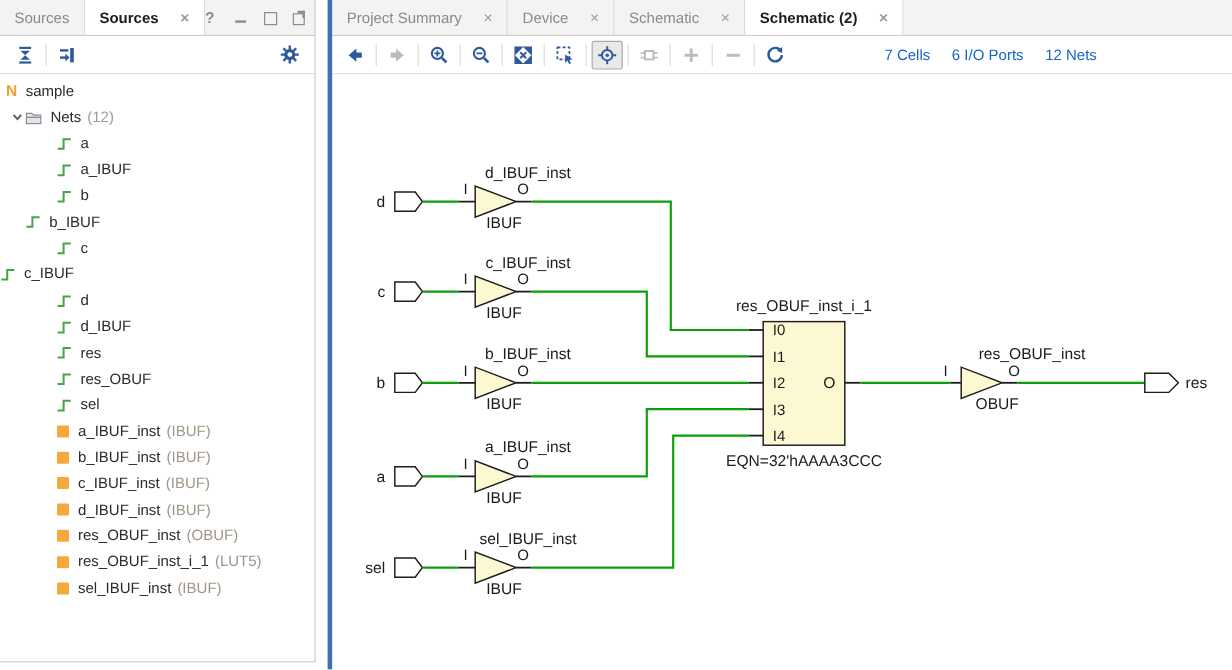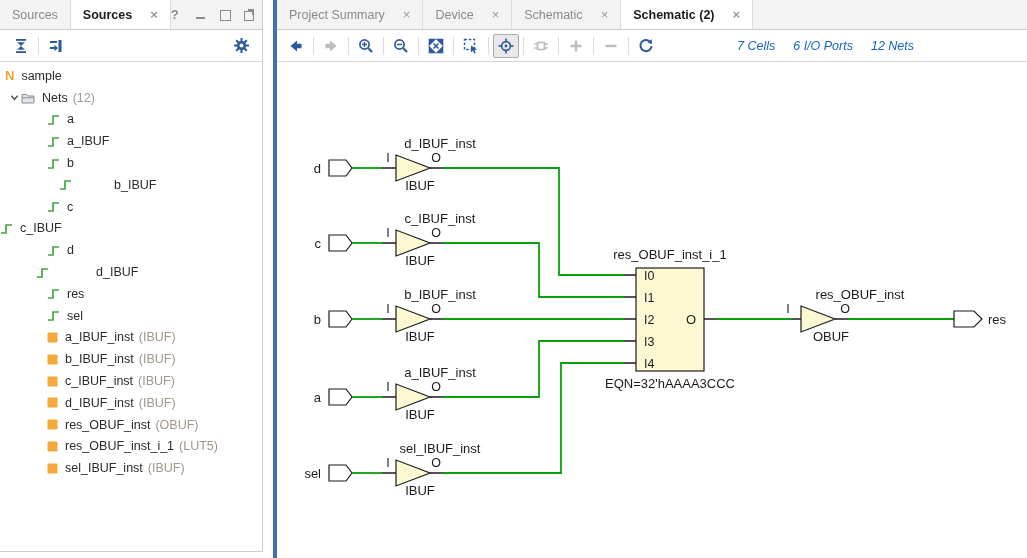--- a/index.html
+++ b/index.html
@@ -35,21 +35,21 @@
   .trow .cnt { color:#9b9b9b; }
   .nicon { color:#f0a030; font-weight:bold; font-size:13px; }
 
   
   .right-panel { position:absolute; left:273px; top:0; width:776px; height:558px; background:#fff;
                  border-left:4px solid #3f6fb7; }
   .rp-tabbar { height:30px; background:#f3f3f3; border-bottom:1px solid #cdcdcd; display:flex; align-items:stretch; }
   .rp-toolbar { height:32px; background:#fff; border-bottom:1px solid #d9d9d9; display:flex; align-items:center; padding:0 6px; }
   .ibtn { width:26px; height:24px; display:flex; align-items:center; justify-content:center; border-radius:2px; }
   .ibtn.selected { background:#e9e9e9; border:1px solid #ababab; }
-  .stats { display:flex; gap:18px; margin-left:78px;font-style:italic; }
+  .stats { display:flex; gap:18px; margin-left:78px; }
   .stat-link { color:#1565c8; cursor:pointer; }
   .canvas { position:relative; width:750px; height:496px; background:#fff; }
   svg text { font-family:"Liberation Sans", sans-serif; }
 </style>
 </head>
 <body>
 
 <div id="app">
 
   <div class="left-panel">
@@ -140,21 +140,21 @@
           <span>a_IBUF</span>
         </div>
         <div class="trow" style="padding-left: 47px;">
           <span class="ticon">
             <svg width="13" height="13" viewBox="0 0 13 13">
               <path d="M1 11 L6 11 L6 3 L12 3" fill="none" stroke="#46a546" stroke-width="1.7"></path>
             </svg>
           </span>
           <span>b</span>
         </div>
-        <div class="trow" style="padding-left: 59px; gap: 35px;">
+        <div class="trow" style="padding-left: 21px;">
           <span class="ticon">
             <svg width="13" height="13" viewBox="0 0 13 13">
               <path d="M1 11 L6 11 L6 3 L12 3" fill="none" stroke="#46a546" stroke-width="1.7"></path>
             </svg>
           </span>
           <span>b_IBUF</span>
         </div>
         <div class="trow" style="padding-left: 47px;">
           <span class="ticon">
             <svg width="13" height="13" viewBox="0 0 13 13">
@@ -172,35 +172,43 @@
           <span>c_IBUF</span>
         </div>
         <div class="trow" style="padding-left: 47px;">
           <span class="ticon">
             <svg width="13" height="13" viewBox="0 0 13 13">
               <path d="M1 11 L6 11 L6 3 L12 3" fill="none" stroke="#46a546" stroke-width="1.7"></path>
             </svg>
           </span>
           <span>d</span>
         </div>
-        <div class="trow" style="padding-left: 36px; gap: 40px;">
+        <div class="trow" style="padding-left: 47px;">
           <span class="ticon">
             <svg width="13" height="13" viewBox="0 0 13 13">
               <path d="M1 11 L6 11 L6 3 L12 3" fill="none" stroke="#46a546" stroke-width="1.7"></path>
             </svg>
           </span>
           <span>d_IBUF</span>
         </div>
         <div class="trow" style="padding-left: 47px;">
           <span class="ticon">
             <svg width="13" height="13" viewBox="0 0 13 13">
               <path d="M1 11 L6 11 L6 3 L12 3" fill="none" stroke="#46a546" stroke-width="1.7"></path>
             </svg>
           </span>
           <span>res</span>
+        </div>
+        <div class="trow" style="padding-left: 47px;">
+          <span class="ticon">
+            <svg width="13" height="13" viewBox="0 0 13 13">
+              <path d="M1 11 L6 11 L6 3 L12 3" fill="none" stroke="#46a546" stroke-width="1.7"></path>
+            </svg>
+          </span>
+          <span>res_OBUF</span>
         </div>
         <div class="trow" style="padding-left: 47px;">
           <span class="ticon">
             <svg width="13" height="13" viewBox="0 0 13 13">
               <path d="M1 11 L6 11 L6 3 L12 3" fill="none" stroke="#46a546" stroke-width="1.7"></path>
             </svg>
           </span>
           <span>sel</span>
         </div>
         <div class="trow" style="padding-left: 47px;">

